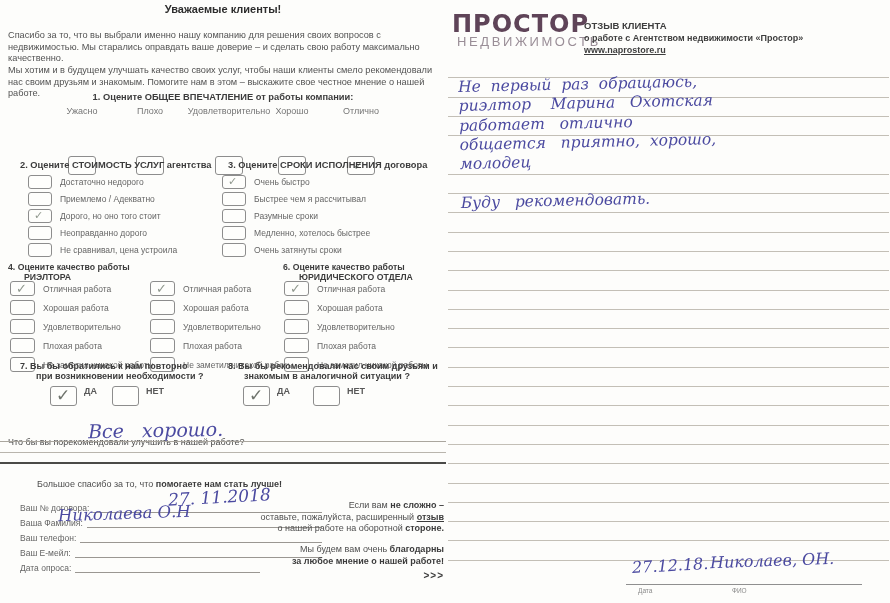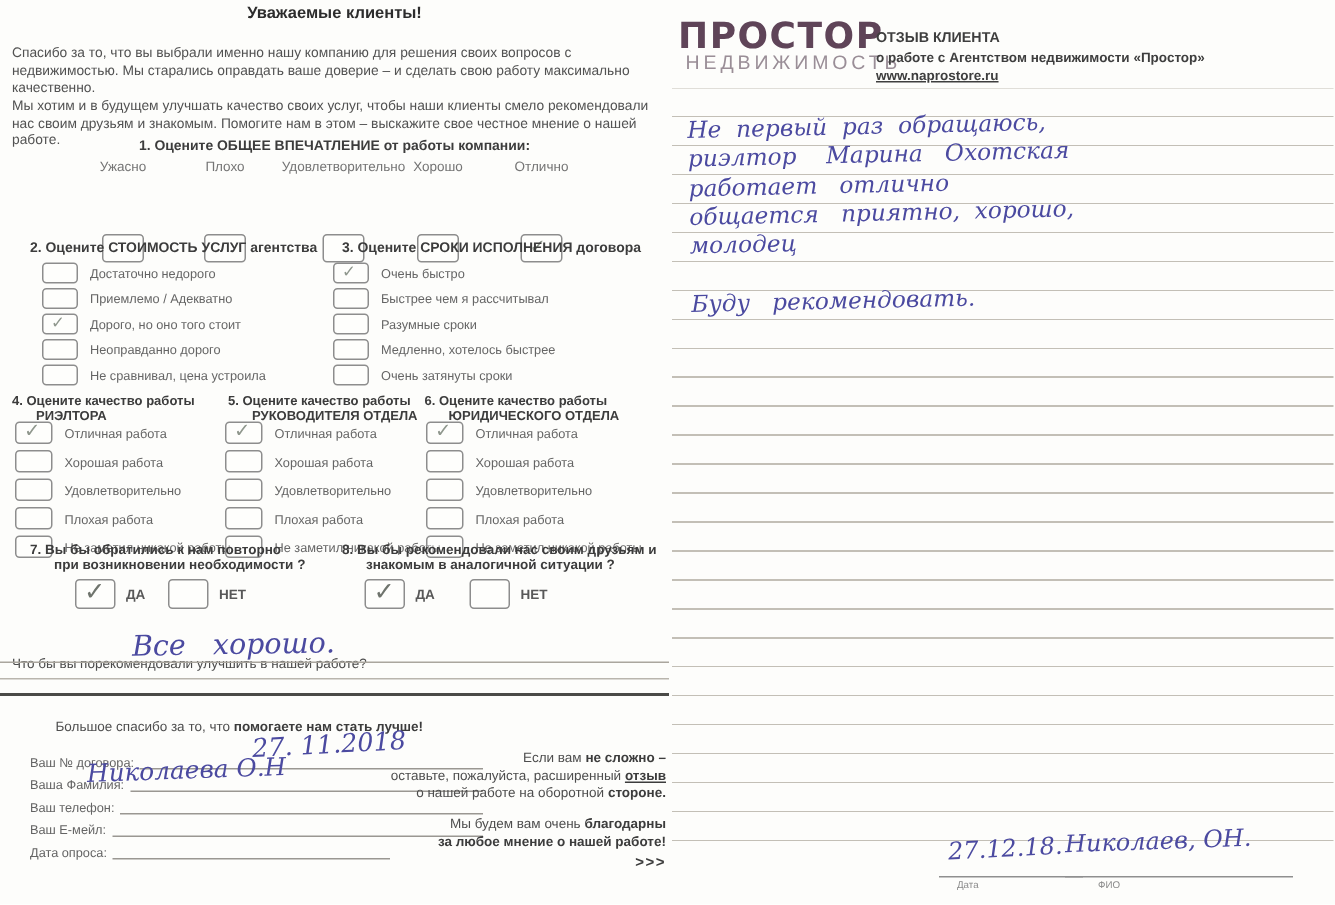--- a/index.html
+++ b/index.html
@@ -20,21 +20,21 @@
   .cb.q1s{width:28px;height:19px;}
   .cb.sm{width:24px;height:14px;}
   .cb.md{width:25px;height:15px;}
   .cb.lg{width:27px;height:20px;}
   .cb.checked::after{content:"✓";position:absolute;left:5px;top:50%;transform:translateY(-56%);
       font-size:13px;color:#8f978d;font-family:"DejaVu Sans",sans-serif;}
   .cb.sm.checked::after{font-size:11px;left:5px;}
   .cb.lg.checked::after{font-size:17px;color:#6f746d;left:5px;}
   .opt{position:absolute;display:flex;align-items:center;gap:8px;}
   .olab{font-size:8.5px;color:#656565;white-space:nowrap;}
-  .yn{position:absolute;display:flex;align-items:center;gap:7px;}
+  .yn{position:absolute;display:flex;gap:7px;}
   .ynlab{font-size:9px;font-weight:bold;color:#585858;}
   .impq{position:absolute;left:8px;top:414px;font-size:9px;color:#4b4b4b;margin-top:23px;}
   .hand{position:absolute;font-family:"DejaVu Serif",serif;font-style:italic;color:var(--ink,#4b4aa0);white-space:pre;}
   .ansline{position:absolute;left:0;width:446px;height:0;border-bottom:1px solid #aaa69e;}
   .divider{position:absolute;left:0;top:462px;width:446px;height:2px;background:var(--divider,#4a4a47);}
   .thanks{position:absolute;left:8px;top:479px;font-size:9px;color:#4e4e4e;padding-left:29px;}
   .frow{position:absolute;left:20px;width:302px;display:flex;align-items:flex-end;height:13px;}
   .flab{font-size:8.5px;color:#646464;white-space:nowrap;}
   .fline{flex:1;border-bottom:1px solid #9a9792;height:11px;margin-left:4px;}
   .note{position:absolute;left:256px;width:188px;text-align:right;font-size:9px;color:#4e4e4e;line-height:11.5px;}
@@ -133,24 +133,20 @@
       </div>
     <div class="opt" style="left:222px;top:243px">
         <span class="cb sm"></span>
         <span class="olab">Очень затянуты сроки</span>
       </div>
 
     <div class="qh2" style="left:8px;top:262px">
       <div>4.   Оцените качество работы</div>
       <div class="l2">РИЭЛТОРА</div>
     </div>
-    <div class="qh2" style="left:152px;top:262px">
-      <div>5.   Оцените качество работы</div>
-      <div class="l2">РУКОВОДИТЕЛЯ ОТДЕЛА</div>
-    </div>
     <div class="qh2" style="left:283px;top:262px">
       <div>6.   Оцените качество работы</div>
       <div class="l2">ЮРИДИЧЕСКОГО ОТДЕЛА</div>
     </div>
 
     <div class="opt" style="left:10px;top:281px">
         <span class="cb md checked"></span>
         <span class="olab">Отличная работа</span>
       </div>
     <div class="opt" style="left:10px;top:300px">

